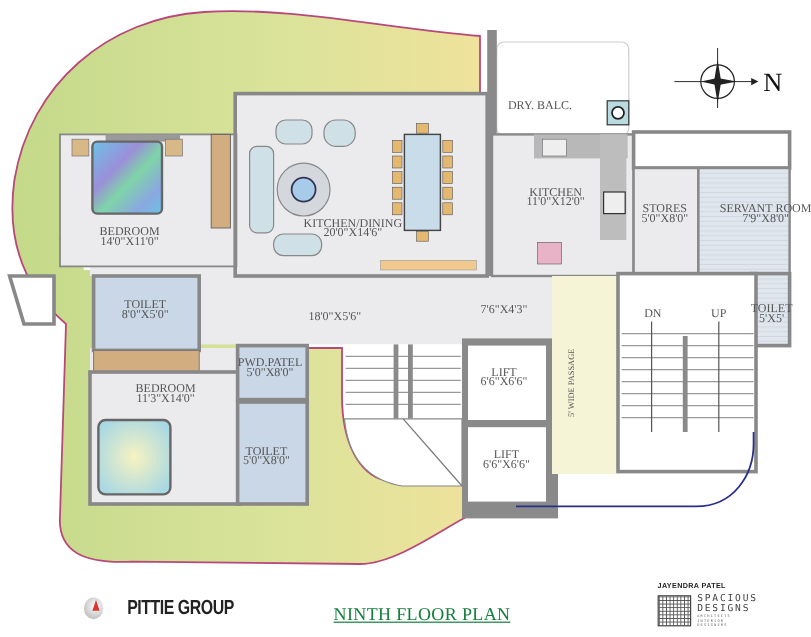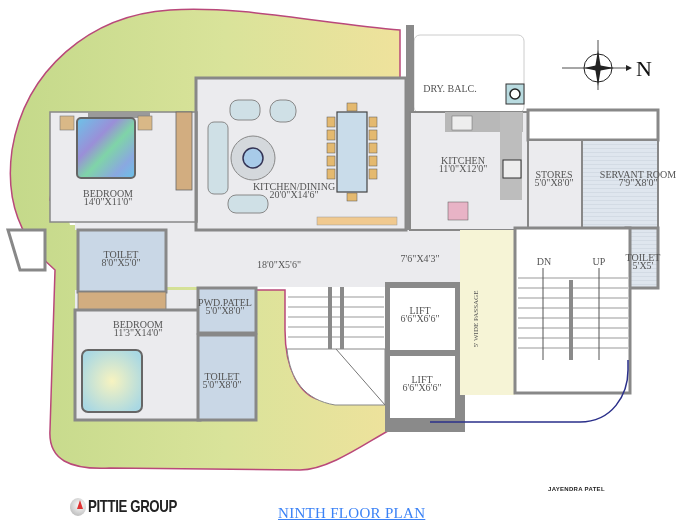--- a/index.html
+++ b/index.html
@@ -1,25 +1,25 @@
 <!DOCTYPE html>
 <html><head>
 <meta charset="utf-8">
 <style>
   html,body{margin:0;padding:0;background:#ffffff;}
   body{width:676px;height:531px;position:relative;overflow:hidden;font-family:"Liberation Serif","DejaVu Serif",serif;}
   svg{position:absolute;left:0;top:0;}
   .lbl{position:absolute;font-family:"Liberation Serif","DejaVu Serif",serif;font-size:10px;color:#555;text-align:center;line-height:8px;white-space:nowrap;transform:translateX(-50%);}
   .lbl .d{display:block;}
   .north{position:absolute;left:636px;top:56px;font-size:22px;color:#111;font-family:"Liberation Serif",serif;}
-  .logo{position:absolute;left:70px;top:497px;display:flex;align-items:center;gap:2px;}
+  .logo{position:absolute;left:70px;top:497px;display:flex;align-items:center;gap:20px;}
   .logo-mark{width:16px;height:18px;border-radius:50%;background:radial-gradient(circle at 60% 40%,#fff 0,#ddd 40%,#aaa 100%);position:relative;}
   .logo-mark:after{content:"";position:absolute;left:7px;top:2px;width:0;height:0;border-left:3px solid transparent;border-right:3px solid transparent;border-bottom:9px solid #d33;}
   .logo-text{font-family:"Liberation Sans","DejaVu Sans",sans-serif;font-weight:bold;font-size:17px;letter-spacing:-0.5px;color:#222;transform:scaleX(0.78);transform-origin:left center;}
-  .plan-title{position:absolute;left:278px;top:505px;font-size:15px;color:#3b82f6;text-decoration:underline;letter-spacing:0.3px;font-family:"Liberation Serif",serif;text-align:right;}
+  .plan-title{position:absolute;left:278px;top:505px;font-size:15px;color:#15803d;text-decoration:underline;letter-spacing:0.3px;font-family:"Liberation Serif",serif;text-align:right;}
   .architect{position:absolute;left:548px;top:486px;}
   .arch-name{font-family:"Liberation Sans",sans-serif;font-size:6px;font-weight:bold;color:#222;letter-spacing:0.3px;}
   .arch-row{display:flex;gap:5px;margin-top:3px;align-items:center;}
   .arch-mark{width:26px;height:24px;background-image:linear-gradient(#555 1px,transparent 1px),linear-gradient(90deg,#555 1px,transparent 1px);background-size:3px 3px;border:1px solid #444;}
   .arch-brand{font-family:"DejaVu Sans Mono",monospace;font-size:8px;color:#444;line-height:8px;letter-spacing:1.5px;}
   .arch-sub{font-family:"DejaVu Sans Mono",monospace;font-size:3px;color:#666;letter-spacing:1px;line-height:4px;}
   .vert{position:absolute;font-size:7px;color:#555;transform:rotate(-90deg);transform-origin:center;white-space:nowrap;}
 </style>
 </head>
 <body>
@@ -225,13 +225,23 @@
 
 <div class="logo">
   <div class="logo-mark"></div>
   <div class="logo-text">PITTIE GROUP</div>
 </div>
 
 <div class="plan-title">NINTH FLOOR PLAN</div>
 
 <div class="architect">
   <div class="arch-name">JAYENDRA   PATEL</div>
+  <div class="arch-row">
+    <div class="arch-mark"></div>
+    <div>
+      <div class="arch-brand">SPACIOUS</div>
+      <div class="arch-brand">DESIGNS</div>
+      <div class="arch-sub">ARCHITECTS</div>
+      <div class="arch-sub">INTERIOR</div>
+      <div class="arch-sub">DESIGNERS</div>
+    </div>
+  </div>
 </div>
 
 </body></html>

